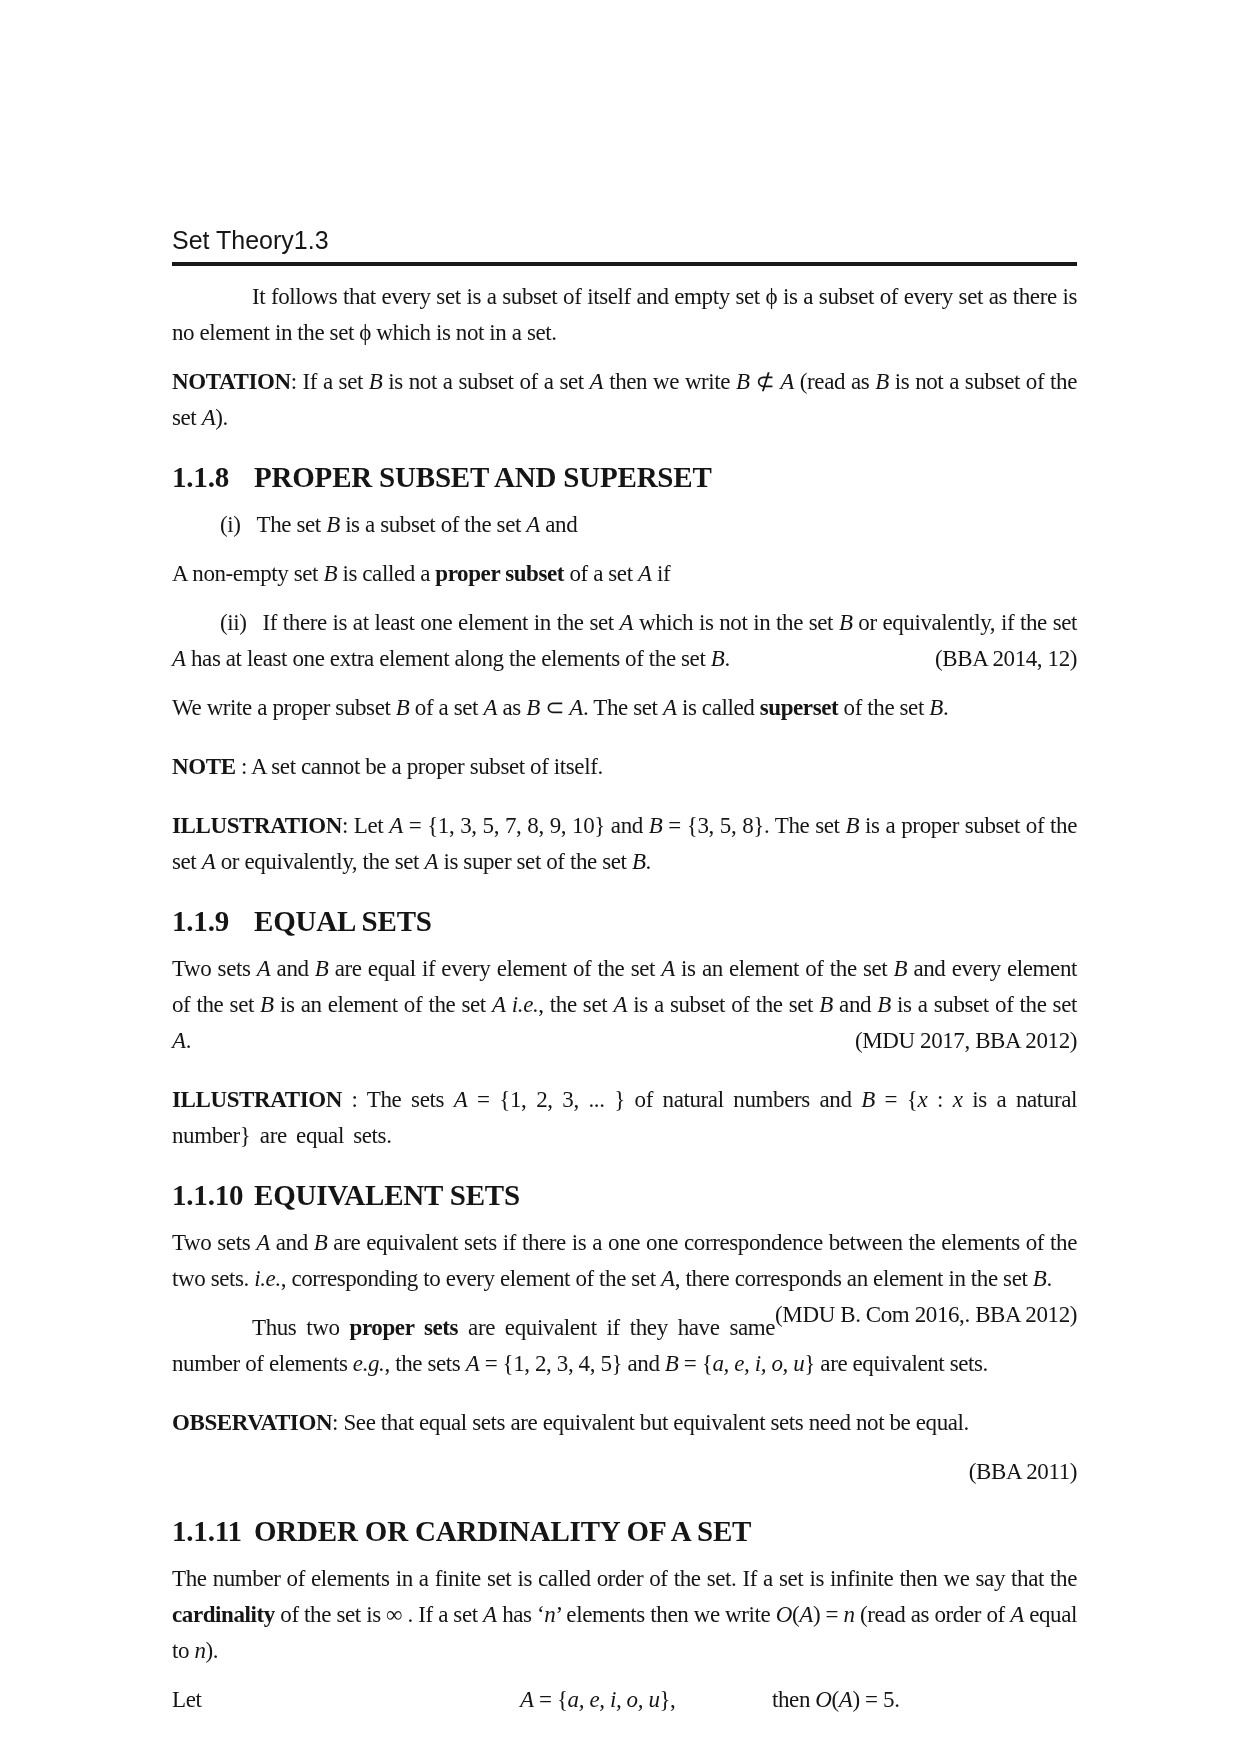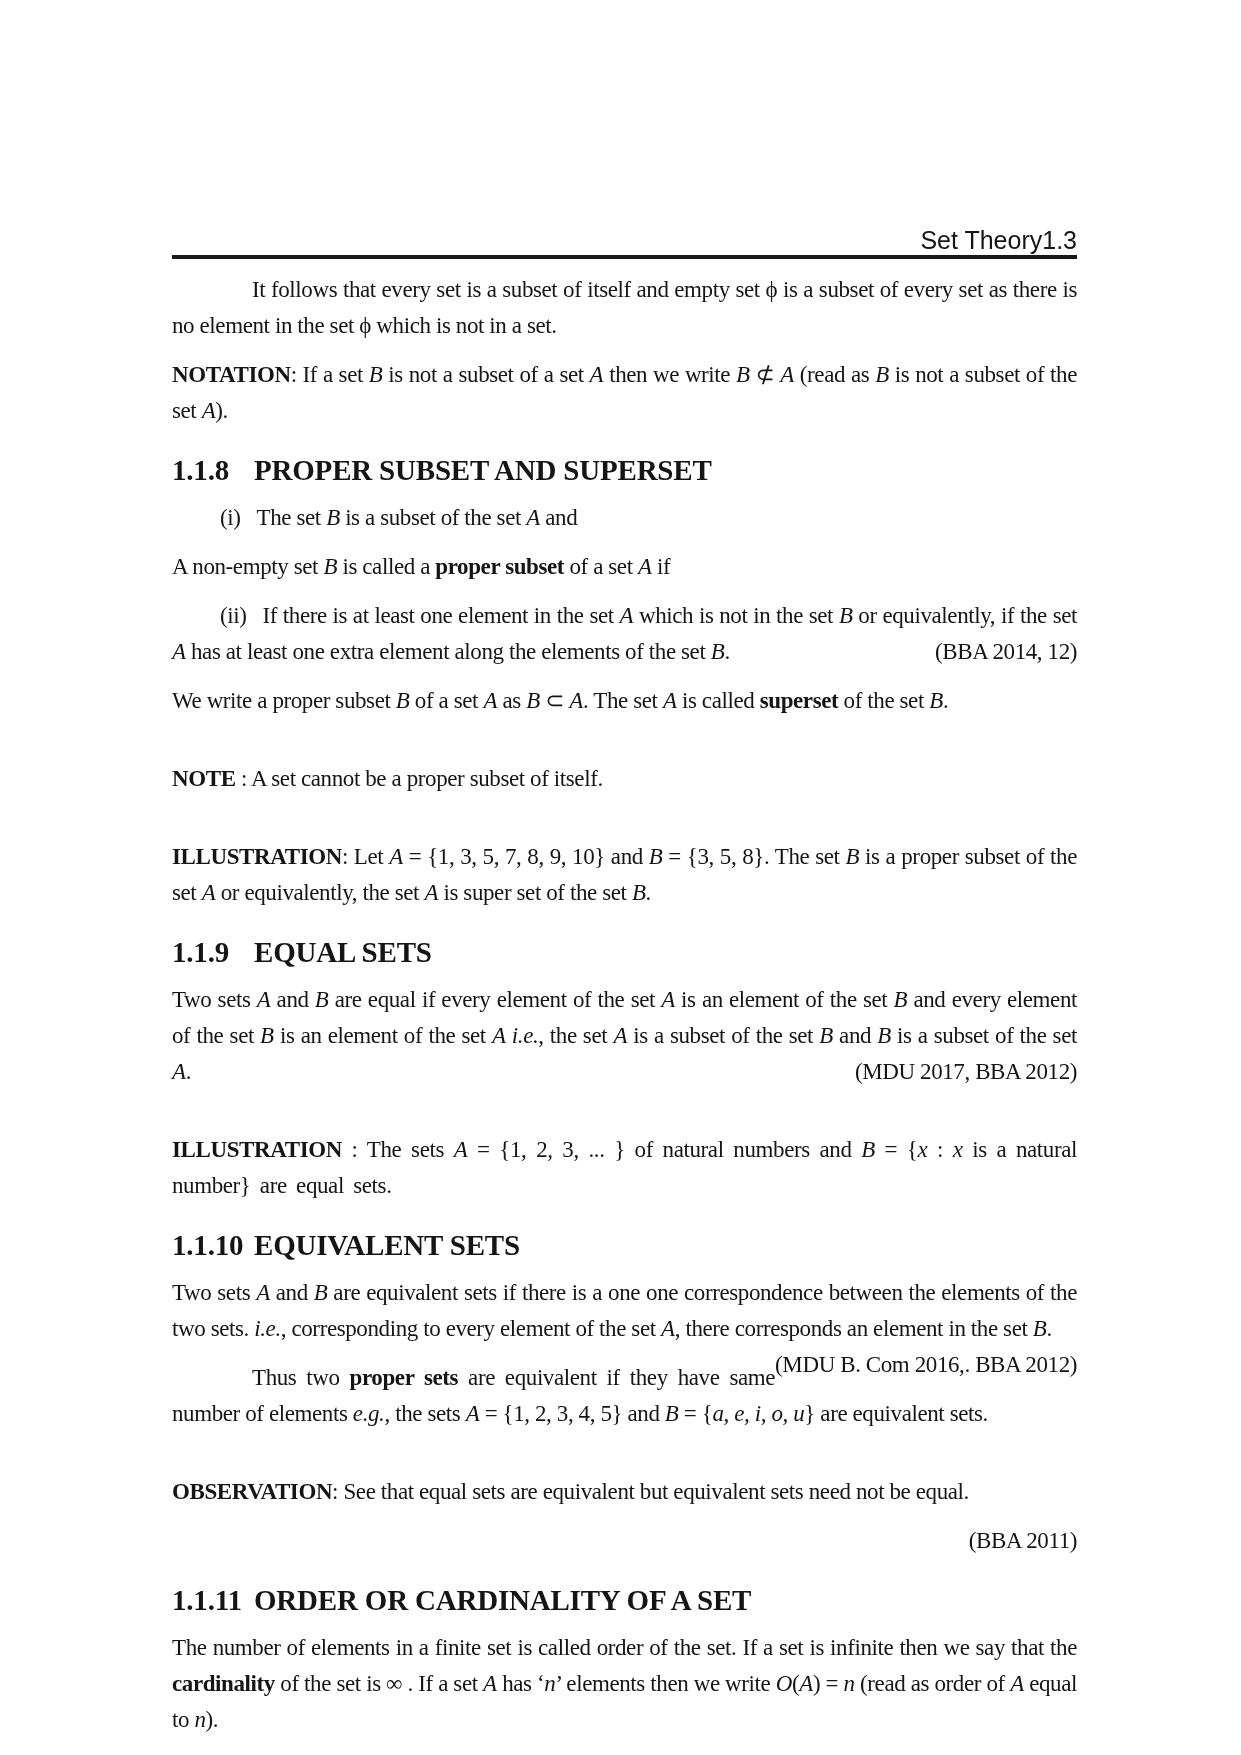--- a/index.html
+++ b/index.html
@@ -4,31 +4,31 @@
 <style>
   html,body { margin:0; padding:0; }
   body {
     width:1241px; height:1755px; background:#ffffff;
     font-family:"Liberation Serif", serif; color:#151515;
   }
   .page { position:relative; width:1241px; height:1755px; background:#ffffff; overflow:hidden; }
   .content { position:absolute; left:172px; top:226px; width:905px; }
 
   .header {
-    display:flex; justify-content:flex-end; align-items:flex-end;
+    display:flex; justify-content:flex-start; align-items:flex-end;
     font-family:"Liberation Sans", sans-serif; font-size:25px; line-height:28px;
-    padding-bottom:1px; border-bottom:4px solid #181818;
+    padding-bottom:8px; border-bottom:4px solid #181818;
   }
 
   .para {
     margin:13px 0; font-size:23px; line-height:36px;
     letter-spacing:-0.4px; text-align:justify;
   }
   .para.indent { text-indent:80px; }
-  .para.gap { margin-top:42px; }
+  .para.gap { margin-top:23px; }
   .para.loose { word-spacing:4px; }
   .para.item { text-indent:48px; margin:9px 0; }
   .marker { margin-right:16px; }
   .cite { float:right; font-style:normal; font-weight:normal; }
   .cite-line { text-align:right; margin:6px 0 0 0; }
 
   .heading {
     font-size:29px; font-weight:bold; margin:24px 0 13px 0;
     line-height:34px; letter-spacing:-0.2px;
   }

